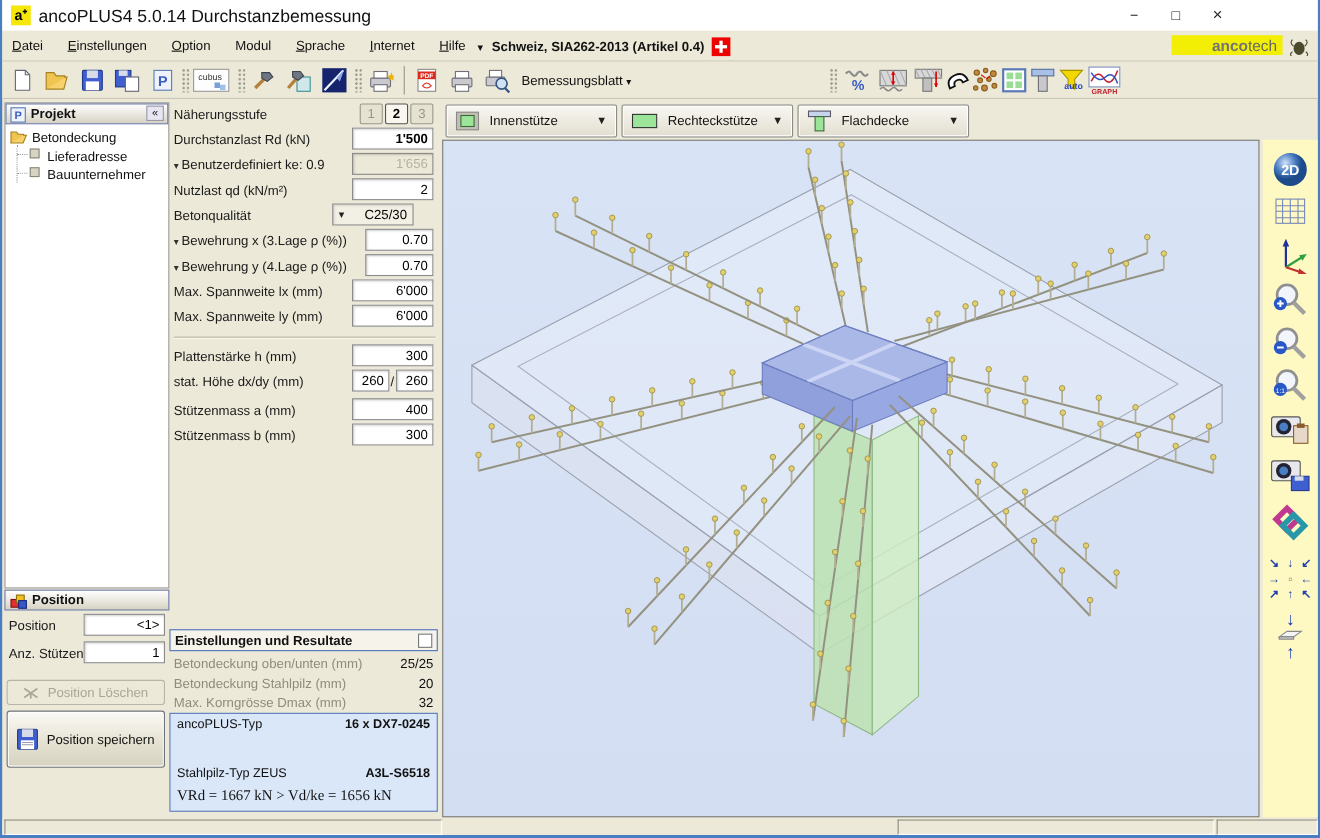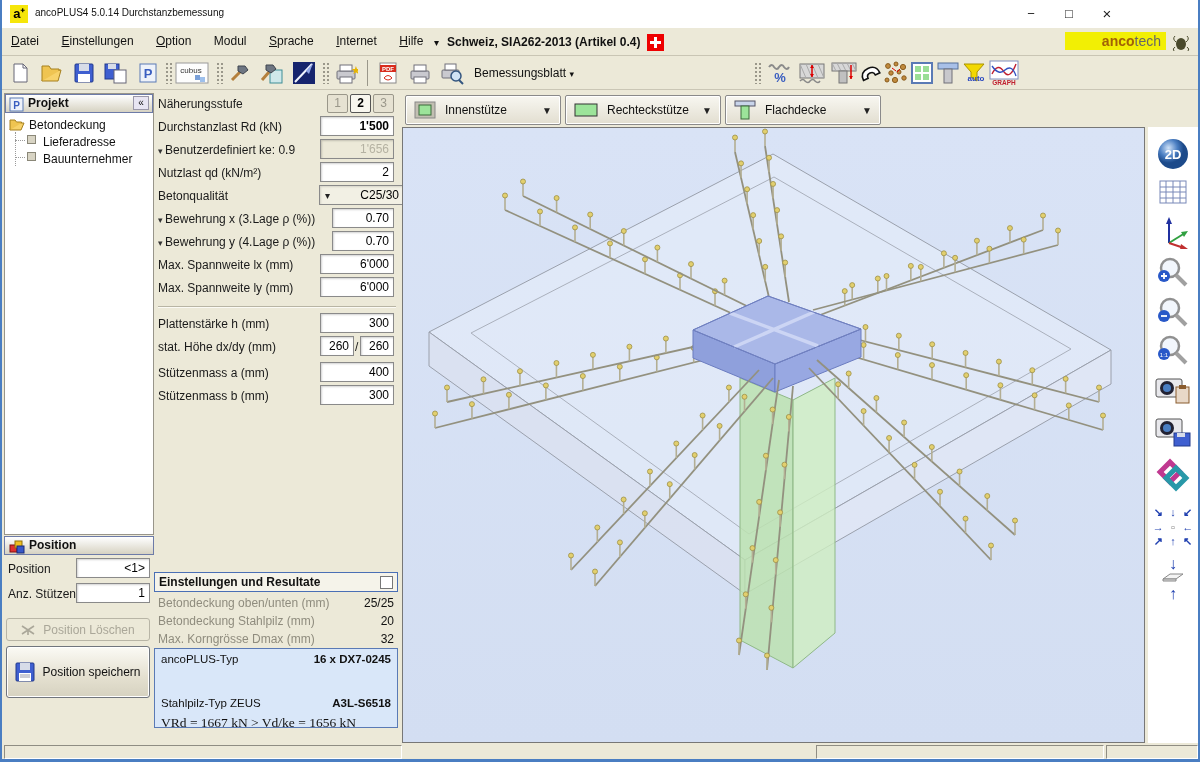--- a/index.html
+++ b/index.html
@@ -4,34 +4,34 @@
 <style>
   * { margin:0; padding:0; box-sizing:border-box; }
   html,body { width:1200px; height:762px; font-family:"Liberation Sans",sans-serif; }
   .win { position:absolute; left:0; top:0; width:1200px; height:762px; background:#ece9d8;
          border-left:2px solid #4a7ec2; border-right:2px solid #4a7ec2; border-bottom:3px solid #4a7ec2; overflow:hidden; }
   .abs { position:absolute; }
   
   .titlebar { position:absolute; left:0; top:0; width:100%; height:28px; background:#fff; }
   .titlebar .logo { position:absolute; left:8px; top:5px; width:18px; height:18px; background:#f6e60a;
                     font:bold 13px "Liberation Sans",sans-serif; text-align:center; line-height:18px; }
-  .titlebar .ttl { position:absolute; left:33px; top:7px; font-size:10px; color:#111; }
+  .titlebar .ttl { position:absolute; left:33px; top:7px; font-size:16px; color:#111; }
   .wbtn { position:absolute; top:0; width:34px; height:27px; text-align:center; line-height:27px; font-size:13px; color:#222; }
   
   .menubar { position:absolute; left:0; top:28px; width:100%; height:28px; background:#ece9d8; border-bottom:1px solid #c9c5b4; }
   .mi { display:inline-block; padding:6px 9px 0 9px; font-size:12px; color:#111; }
   .mi::first-letter { text-decoration:underline; }
   .mi.nou::first-letter { text-decoration:none; }
   .norm { position:absolute; left:432px; top:7px; font-size:12px; font-weight:bold; color:#111; }
   .norm .arr { font-weight:normal; font-size:10px; margin-right:8px; }
   .flag { position:absolute; left:645px; top:6px; width:17px; height:17px; background:#e00; }
   .flag::before { content:""; position:absolute; left:7px; top:3px; width:3px; height:11px; background:#fff; }
   .flag::after  { content:""; position:absolute; left:3px; top:7px; width:11px; height:3px; background:#fff; }
   .brand { position:absolute; right:32px; top:4px; background:#f2ef04; padding:1px 5px; font-size:14px; }
-  .brand b { color:#a16207;margin-left:32px; } .brand span { color:#666; }
+  .brand b { color:#737373;margin-left:32px; } .brand span { color:#666; }
   
   .toolbar { position:absolute; left:0; top:56px; width:100%; height:34px; background:#ece9d8; border-bottom:1px solid #cac6b5; }
   .tb { position:absolute; top:3px; width:28px; height:28px; display:flex; align-items:center; justify-content:center; border:1px solid transparent; border-radius:2px; }
   .grip { position:absolute; top:6px; width:7px; height:22px;
           background-image:radial-gradient(#9a978a 1px, transparent 1.2px); background-size:4px 4px; }
   .tbsep { position:absolute; top:4px; width:1px; height:26px; background:#9a978a; }
   .tbtext { position:absolute; top:10px; font-size:12px; color:#111; }
   
   .phdr { position:absolute; height:19px; background:linear-gradient(#ffffff,#d6d2c2); border:1px solid #6d7ba8;
           font-size:12px; font-weight:bold; color:#111; line-height:17px; }
@@ -67,21 +67,21 @@
            font-size:12px; color:#111; display:flex; align-items:center; justify-content:center; gap:7px; }
   .btn3d.disabled { border:1px solid #b8b5a6; background:#ece9d8; color:#aaa799; box-shadow:none; }
   
   .ddbtn { position:absolute; top:95px; height:30px; width:156px; border:1px solid #8a8a8a; border-radius:2px;
            background:linear-gradient(#f8f7f1,#e2ded0); box-shadow:inset 0 0 0 1px #fff;
            display:flex; align-items:center; font-size:12px; color:#111; padding:0 8px; gap:9px; }
   .ddbtn .caret { margin-left:auto; font-size:10px; color:#222; }
   
   .viewport { position:absolute; left:400px; top:127px; width:743px; height:616px;
               background:linear-gradient(#d9e3f6,#d3def2); border:1px solid #777; }
-  .vtoolbar { position:absolute; left:1146px; top:127px; width:50px; height:616px; background:#ffffff; }
+  .vtoolbar { position:absolute; left:1146px; top:127px; width:50px; height:616px; background:#fef9c3; }
   .vico { position:absolute; left:50%; transform:translateX(-50%); display:flex; align-items:center; justify-content:center; }
   
   .sbar { position:absolute; left:0; top:744px; width:100%; height:16px; background:#ece9d8; }
   .spanel { position:absolute; top:1px; height:14px; border:1px solid #8f8d83; border-right-color:#fff; border-bottom-color:#fff;
             font-size:11px; font-weight:bold; color:#222; line-height:12px; padding:0 4px; white-space:nowrap; }
 </style>
 </head>
 <body>
 
 <div class="win">
@@ -316,21 +316,21 @@
   <div class="lbl" style="left:156px;top:120px">Durchstanzlast Rd (kN)</div>
   <input class="fld" style="left: 318px; top: 116px; width: 74px; font-weight: bold;" value="1'500">
 
   <div class="lbl dd" style="left:156px;top:143px">Benutzerdefiniert ke: 0.9</div>
   <input class="fld dis" style="left: 318px; top: 139px; width: 74px;" disabled="" value="1'656">
 
   <div class="lbl" style="left:156px;top:166px">Nutzlast qd (kN/m²)</div>
   <input class="fld" style="left: 318px; top: 162px; width: 74px;" value="2">
 
   <div class="lbl" style="left:156px;top:189px">Betonqualität</div>
-  <div class="combo" style="left:317px;top:185px;width:86px">C25/30</div>
+  <div class="combo" style="left:300px;top:185px;width:74px">C25/30</div>
 
   <div class="lbl dd" style="left:156px;top:212px">Bewehrung x (3.Lage ρ (%))</div>
   <input class="fld" style="left: 330px; top: 208px; width: 62px;" value="0.70">
 
   <div class="lbl dd" style="left:156px;top:235px">Bewehrung y (4.Lage ρ (%))</div>
   <input class="fld" style="left: 330px; top: 231px; width: 62px;" value="0.70">
 
   <div class="lbl" style="left:156px;top:258px">Max. Spannweite lx  (mm)</div>
   <input class="fld" style="left: 318px; top: 254px; width: 74px;" value="6'000">
 
@@ -386,21 +386,21 @@
     <span>Einstellungen und Resultate</span>
     <span class="chk" style="right:4px;top:3px"></span>
   </div>
   <div class="grylbl" style="left:156px;top:596px">Betondeckung oben/unten (mm)</div>
   <div class="gryval" style="left:320px;top:596px;width:72px">25/25</div>
   <div class="grylbl" style="left:156px;top:614px">Betondeckung Stahlpilz (mm)</div>
   <div class="gryval" style="left:320px;top:614px;width:72px">20</div>
   <div class="grylbl" style="left:156px;top:632px">Max. Korngrösse Dmax (mm)</div>
   <div class="gryval" style="left:320px;top:632px;width:72px">32</div>
 
-  <div class="resbox" style="left:152px;top:648px;width:244px;height:80px">
+  <div class="resbox" style="left:152px;top:648px;width:244px;height:90px">
     <div class="resrow" style="left:6px;top:4px">ancoPLUS-Typ</div>
     <div class="resrow" style="right:6px;top:4px;font-weight:bold">16 x DX7-0245</div>
     <div class="resrow" style="left:6px;top:48px">Stahlpilz-Typ ZEUS</div>
     <div class="resrow" style="right:6px;top:48px;font-weight:bold">A3L-S6518</div>
     <div class="resrow" style="left:6px;top:66px;font-family:'Liberation Serif',serif;font-size:13.5px">VRd = 1667 kN &gt; Vd/ke = 1656 kN</div>
   </div>
 
   <div class="ddbtn" style="left:403px">
     <svg width="22" height="18">
         <rect x="1" y="1" width="20" height="16" fill="#c2bfb2" stroke="#888"></rect>

